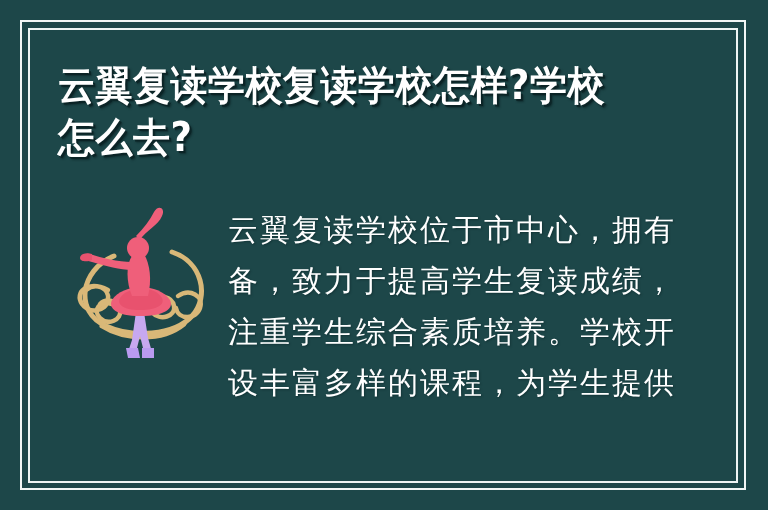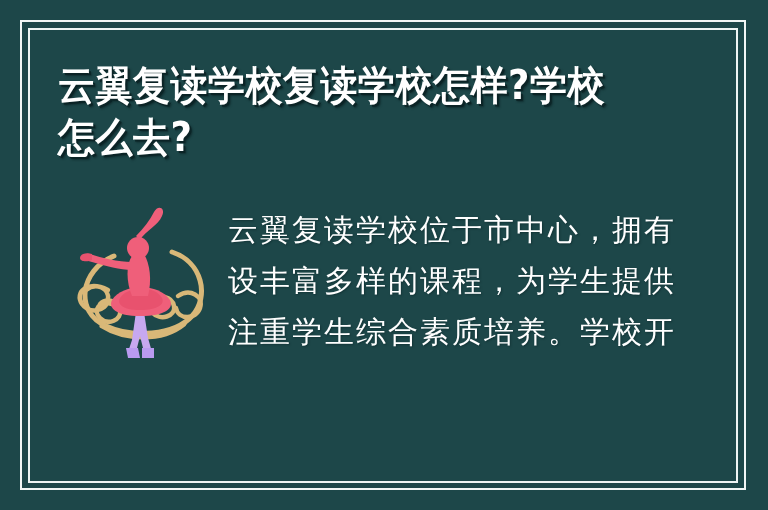--- a/index.html
+++ b/index.html
@@ -141,17 +141,18 @@
         <circle cx="76" cy="48" r="11" fill="#ef5f7a"></circle>
         <path d="M78 40 C84 30, 96 26, 100 16 C104 8, 96 4, 92 12 C88 20, 82 28, 74 36 Z" fill="#ef5f7a"></path>
         <path d="M70 62 C56 62, 40 58, 28 54 C20 52, 20 60, 30 62 C44 66, 58 70, 70 70 Z" fill="#ef5f7a"></path>
         <path d="M30 54 C24 52, 18 54, 18 58 C18 62, 26 62, 30 60 Z" fill="#e8526e"></path>
       </g>
     </svg>
   </div>
 
   <div class="body-copy">
     <div class="body-line">云翼复读学校位于市中心，拥有</div>
+    <div class="body-line">备，致力于提高学生复读成绩，</div>
+    <div class="body-line">注重学生综合素质培养。学校开</div>
     <div class="body-line">设丰富多样的课程，为学生提供</div>
-    <div class="body-line">注重学生综合素质培养。学校开</div>
   </div>
 
 </div>
 
 </body></html>

